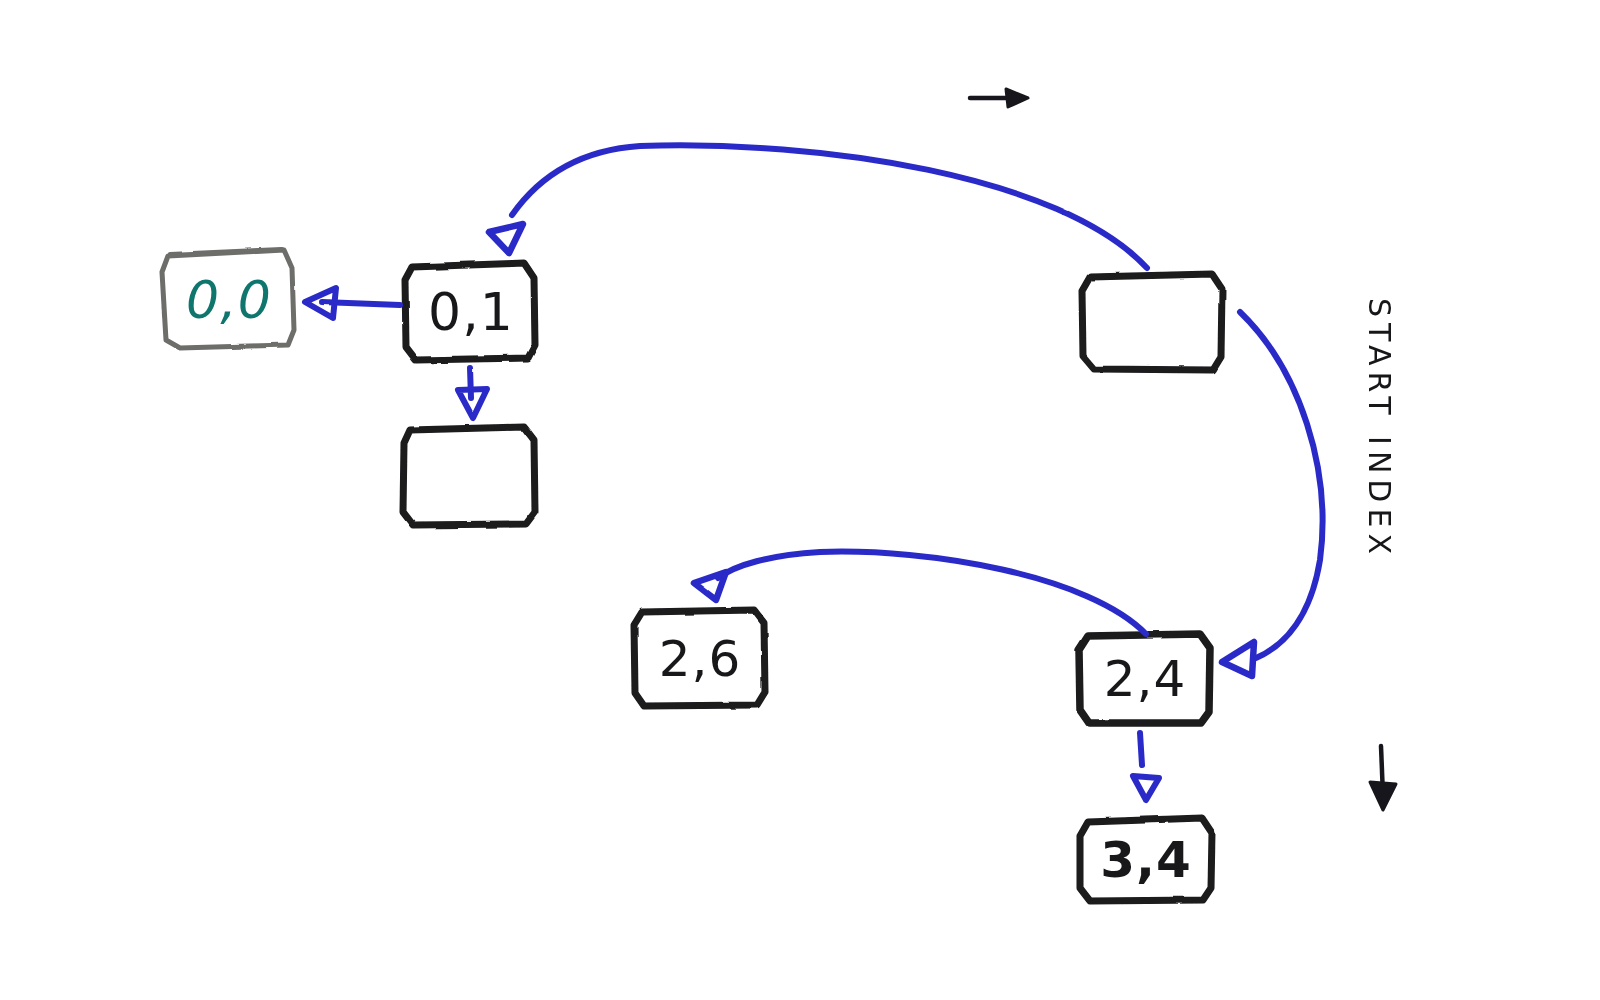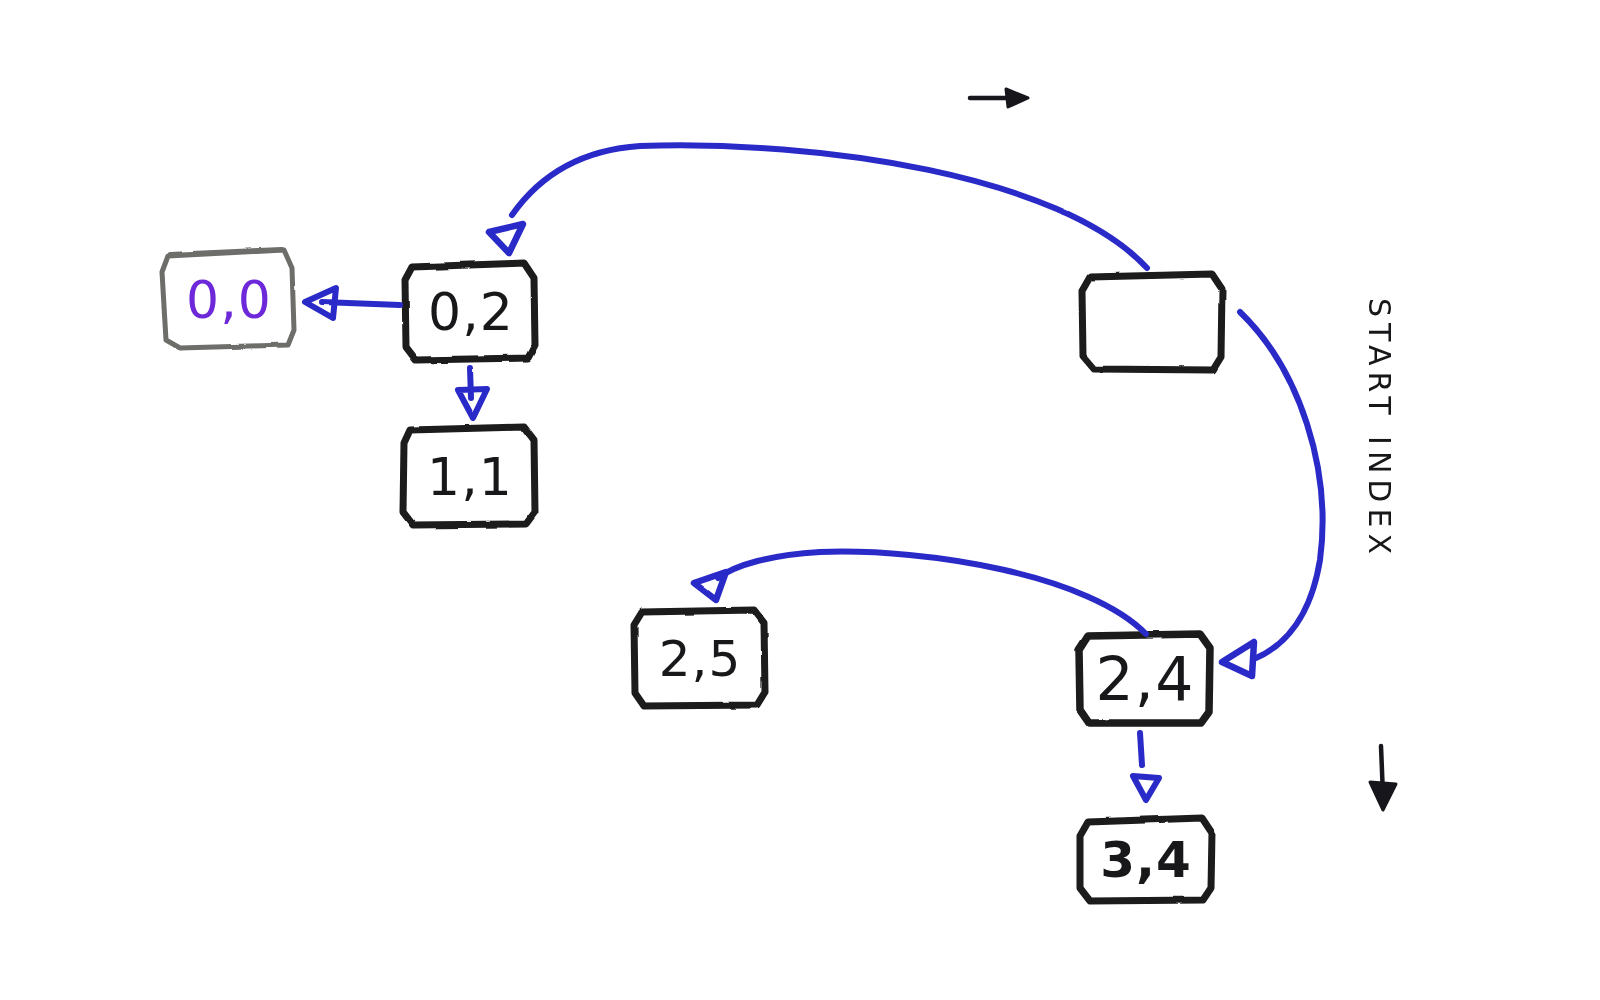--- a/index.html
+++ b/index.html
@@ -27,21 +27,21 @@
     display: flex;
     align-items: center;
     justify-content: center;
     color: #18181a;
     font-family: "DejaVu Sans", sans-serif;
     font-weight: 400;
     letter-spacing: 0.02em;
     pointer-events: none;
     white-space: nowrap;
   }
-  .node-label.dim { color: #6d28d9; }
+  .node-label.dim { color: #0f766e; font-style: italic; }
   .axis-label {
     position: absolute;
     color: #17171a;
     font-family: "DejaVu Sans", sans-serif;
     font-size: 30px;
     letter-spacing: 6px;
     white-space: nowrap;
   }
   .axis-label.vertical {
     transform-origin: left top;
@@ -137,27 +137,26 @@
       </g>
       <g>
         <path d="M1381,746 L1383,796" stroke-width="4.5" fill="none"></path>
         <path d="M1383,810 L1370,782 L1396,784 Z" stroke-width="3"></path>
       </g>
     </g>
   </svg>
 
   <div class="node-label dim" style="left:160px; top:250px; width:138px; height:100px; font-size:52px;">0,0</div>
 
-  <div class="node-label" style="left:405px; top:263px; width:132px; height:98px; font-size:52px;">0,2</div>
-
-  <div class="node-label" style="left:403px; top:427px; width:134px; height:100px; font-size:52px;">1,1</div>
+  <div class="node-label" style="left:405px; top:263px; width:132px; height:98px; font-size:52px;">0,1</div>
 
 
-  <div class="node-label" style="left:634px; top:610px; width:132px; height:97px; font-size:50px;">2,5</div>
 
-  <div class="node-label" style="left:1079px; top:634px; width:132px; height:90px; font-size:60px;">2,4</div>
+  <div class="node-label" style="left:634px; top:610px; width:132px; height:97px; font-size:50px;">2,6</div>
+
+  <div class="node-label" style="left:1079px; top:634px; width:132px; height:90px; font-size:50px;">2,4</div>
 
   <div class="node-label" style="left:1080px; top:818px; width:132px; height:84px; font-size:50px;font-weight:bold;">3,4</div>
 
 
   <div class="axis-label vertical" style="left:1397px; top:298px;">START INDEX</div>
 
 </div>
 
 </body></html>

